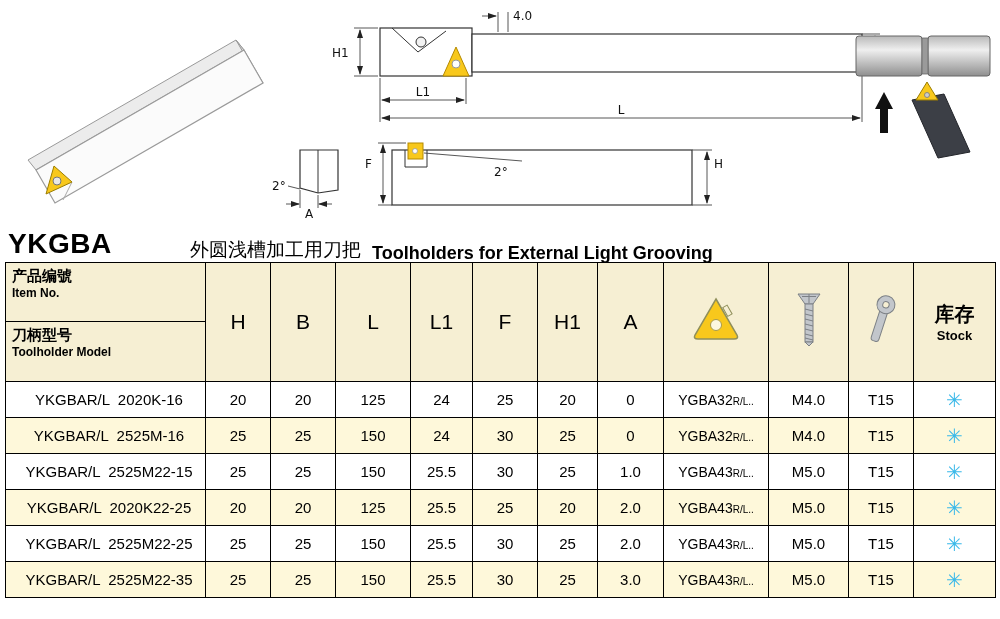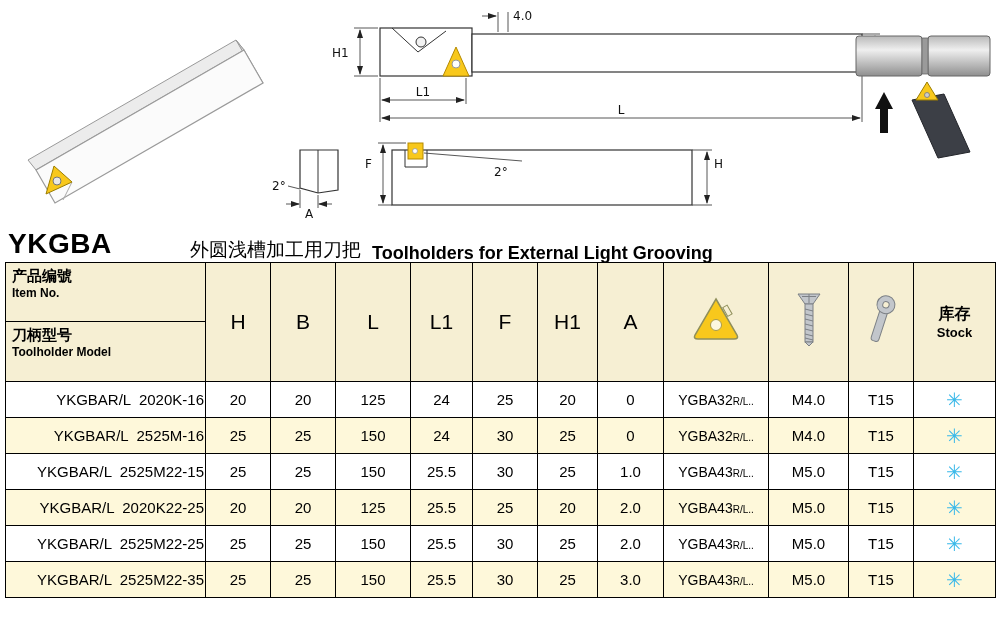--- a/index.html
+++ b/index.html
@@ -16,25 +16,25 @@
 
   #spec-table{position:absolute;left:5px;top:262px;width:990px;border-collapse:collapse;table-layout:fixed}
   #spec-table td,#spec-table th{border:1px solid #000;overflow:hidden}
   thead th{background:#F6EFD3;height:84px;padding:0;font-weight:400;vertical-align:middle;text-align:center}
   .colh{font-size:21px}
   .model-h{vertical-align:top}
   .mh-top,.mh-bot{height:59px;padding:4px 6px;text-align:left;box-sizing:border-box}
   .mh-top{border-bottom:1px solid #000}
   .mh-cn{font-size:15px;font-weight:700;line-height:1.25}
   .mh-en{font-size:12px;font-weight:700;line-height:1.2}
-  .stock-h .cn{font-size:16px;font-weight:700}
+  .stock-h .cn{font-size:20px;font-weight:700}
   .stock-h .en{font-size:13px;font-weight:700}
   tbody td{height:33px;text-align:center;font-size:15px;vertical-align:middle}
   tbody tr:nth-child(even) td{background:#FEF8DA}
-  td.model{text-align:right;padding-left:8px;font-size:15px;white-space:pre}
+  td.model{text-align:center;padding-left:8px;font-size:15px;white-space:pre}
   td.insert-c{font-size:14px}
   .sfx{font-size:10px}
   .snow{color:#3BB9E9;font-size:20px;line-height:1}
 </style>
 </head>
 <body>
 
 <svg id="drawings" width="1000" height="240" viewBox="0 0 1000 240">
   <defs>
     <marker id="arr" markerWidth="9" markerHeight="8" refX="8" refY="3" orient="auto-start-reverse" markerUnits="userSpaceOnUse">

